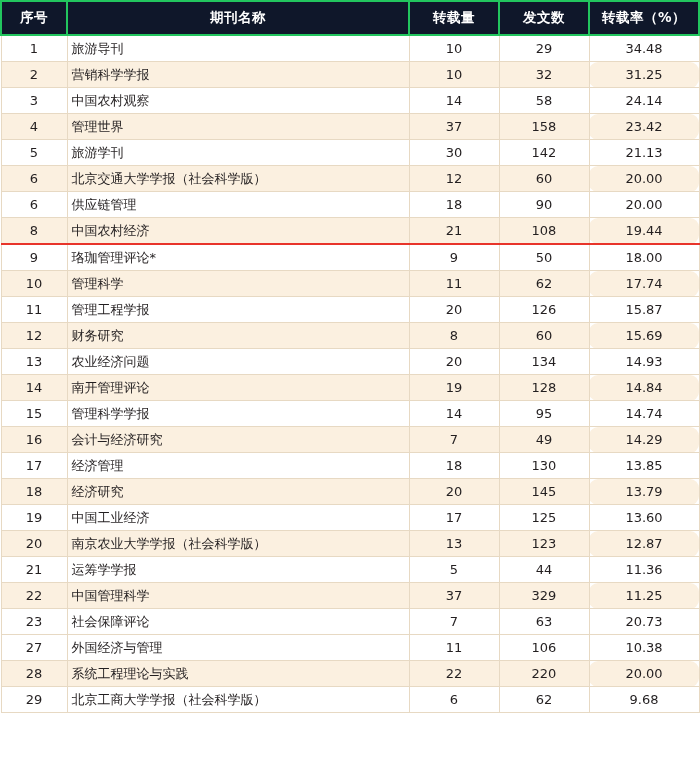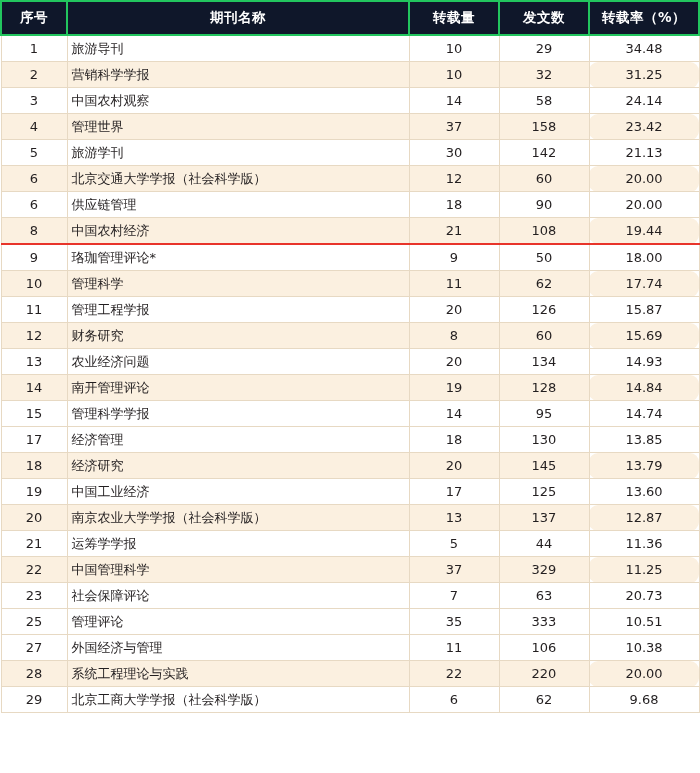--- a/index.html
+++ b/index.html
@@ -171,20 +171,27 @@
         <td class="c-pub">128</td>
         <td class="c-rate">14.84</td>
       </tr>
       <tr class="row-odd">
         <td class="c-idx">15</td>
         <td class="c-name">管理科学学报</td>
         <td class="c-cited">14</td>
         <td class="c-pub">95</td>
         <td class="c-rate">14.74</td>
       </tr>
+      <tr class="row-even">
+        <td class="c-idx">16</td>
+        <td class="c-name">会计与经济研究</td>
+        <td class="c-cited">7</td>
+        <td class="c-pub">49</td>
+        <td class="c-rate">14.29</td>
+      </tr>
       <tr class="row-odd">
         <td class="c-idx">17</td>
         <td class="c-name">经济管理</td>
         <td class="c-cited">18</td>
         <td class="c-pub">130</td>
         <td class="c-rate">13.85</td>
       </tr>
       <tr class="row-even">
         <td class="c-idx">18</td>
         <td class="c-name">经济研究</td>
@@ -196,21 +203,21 @@
         <td class="c-idx">19</td>
         <td class="c-name">中国工业经济</td>
         <td class="c-cited">17</td>
         <td class="c-pub">125</td>
         <td class="c-rate">13.60</td>
       </tr>
       <tr class="row-even">
         <td class="c-idx">20</td>
         <td class="c-name">南京农业大学学报（社会科学版）</td>
         <td class="c-cited">13</td>
-        <td class="c-pub">137</td>
+        <td class="c-pub">123</td>
         <td class="c-rate">12.87</td>
       </tr>
       <tr class="row-odd">
         <td class="c-idx">21</td>
         <td class="c-name">运筹学学报</td>
         <td class="c-cited">5</td>
         <td class="c-pub">44</td>
         <td class="c-rate">11.36</td>
       </tr>
       <tr class="row-even">
@@ -221,27 +228,20 @@
         <td class="c-rate">11.25</td>
       </tr>
       <tr class="row-odd">
         <td class="c-idx">23</td>
         <td class="c-name">社会保障评论</td>
         <td class="c-cited">7</td>
         <td class="c-pub">63</td>
         <td class="c-rate">20.73</td>
       </tr>
       <tr class="row-odd">
-        <td class="c-idx">25</td>
-        <td class="c-name">管理评论</td>
-        <td class="c-cited">35</td>
-        <td class="c-pub">333</td>
-        <td class="c-rate">10.51</td>
-      </tr>
-      <tr class="row-odd">
         <td class="c-idx">27</td>
         <td class="c-name">外国经济与管理</td>
         <td class="c-cited">11</td>
         <td class="c-pub">106</td>
         <td class="c-rate">10.38</td>
       </tr>
       <tr class="row-even">
         <td class="c-idx">28</td>
         <td class="c-name">系统工程理论与实践</td>
         <td class="c-cited">22</td>

